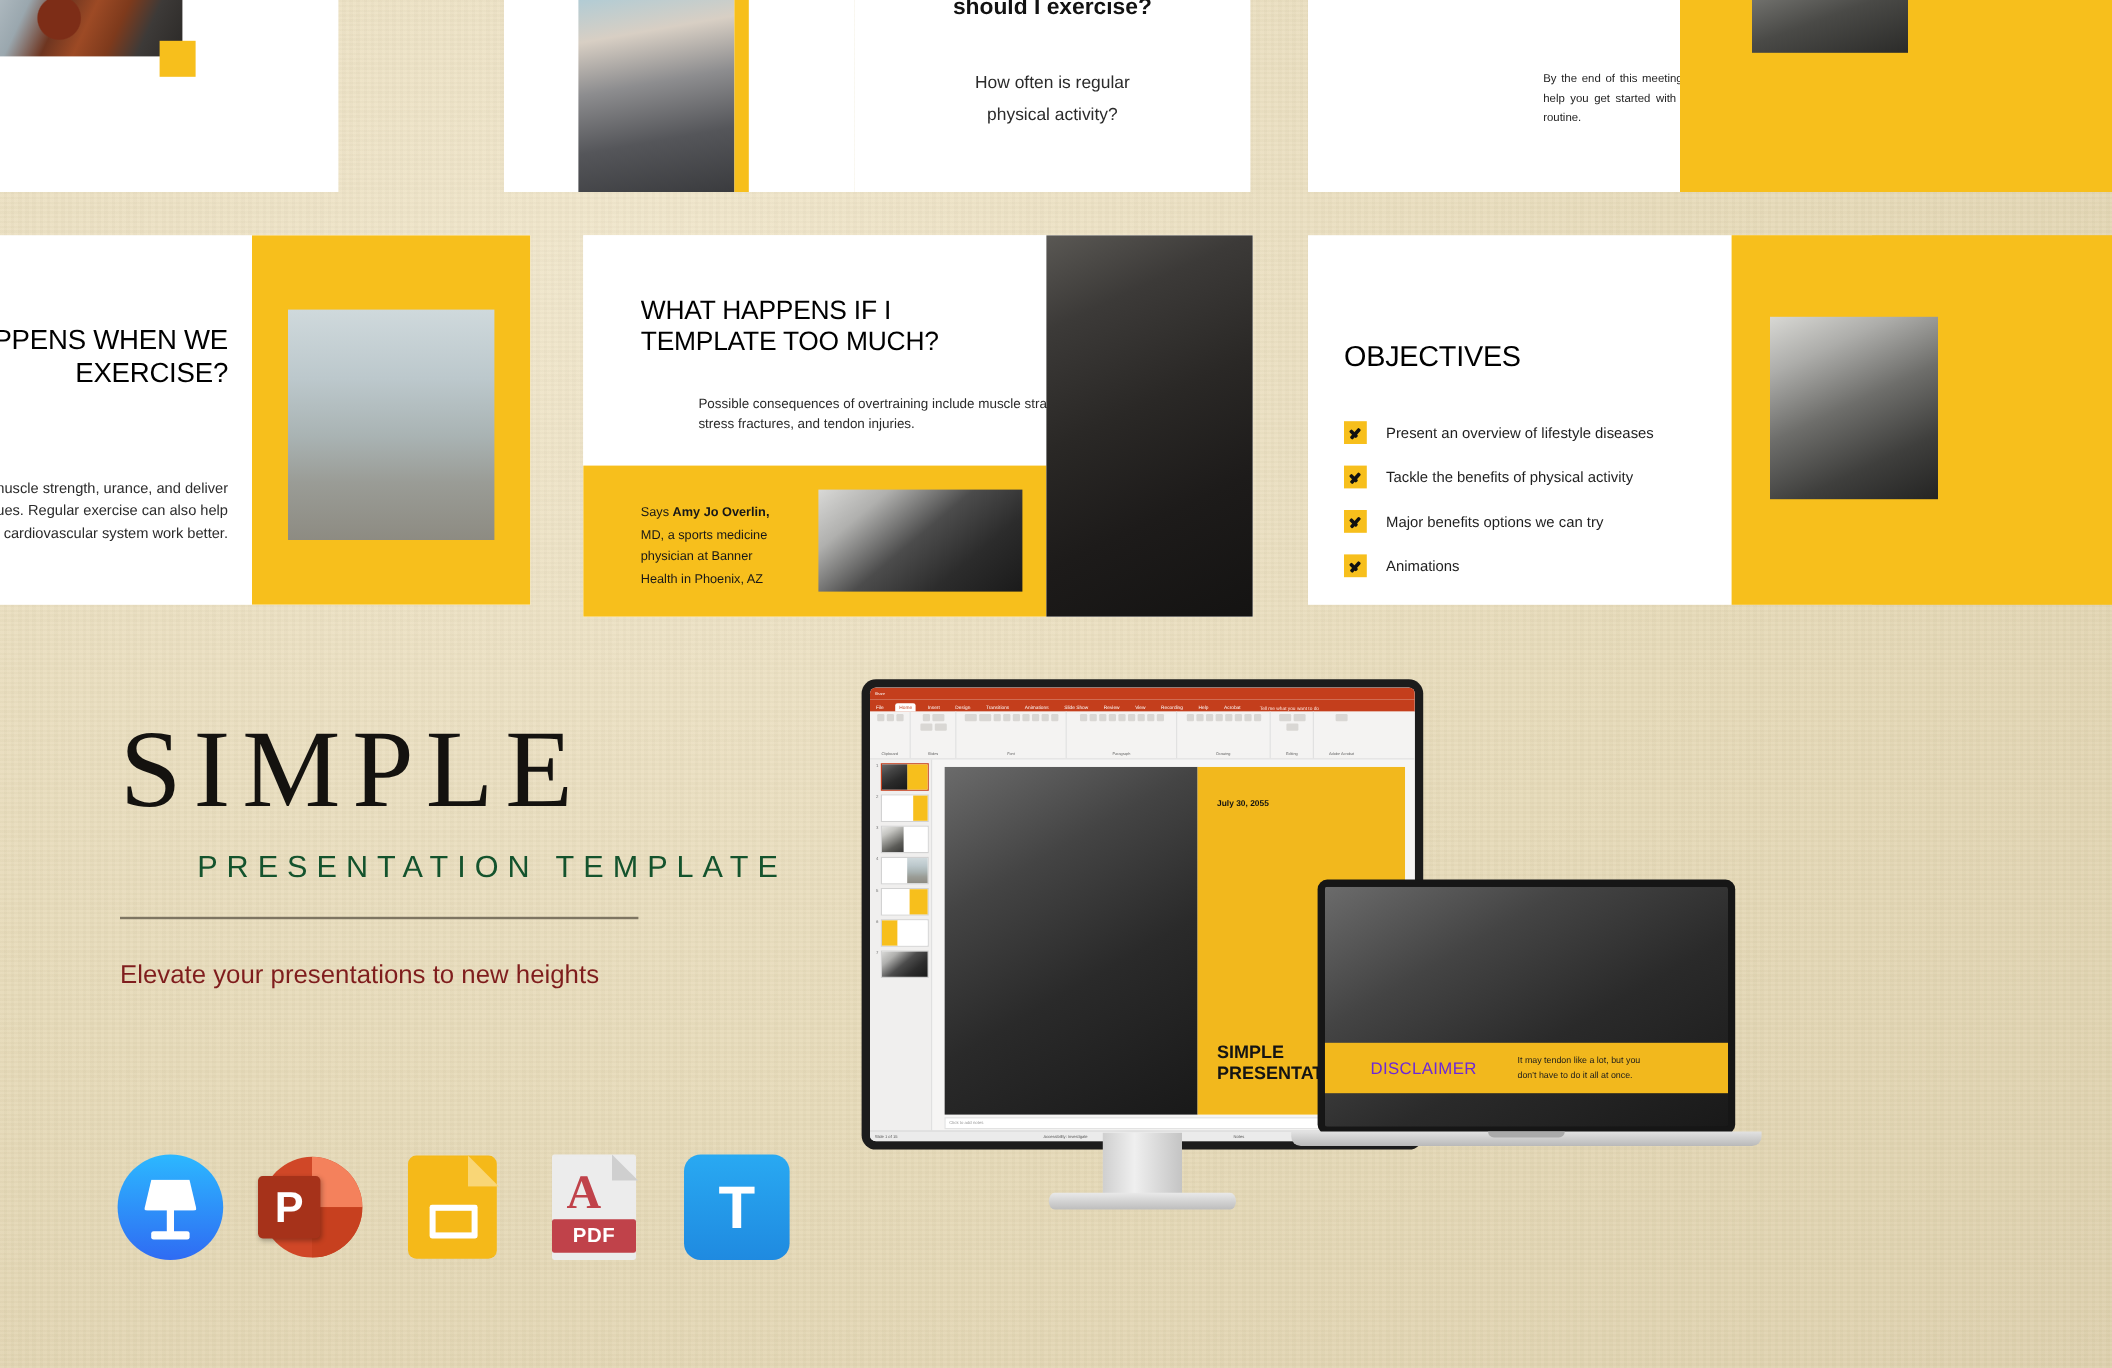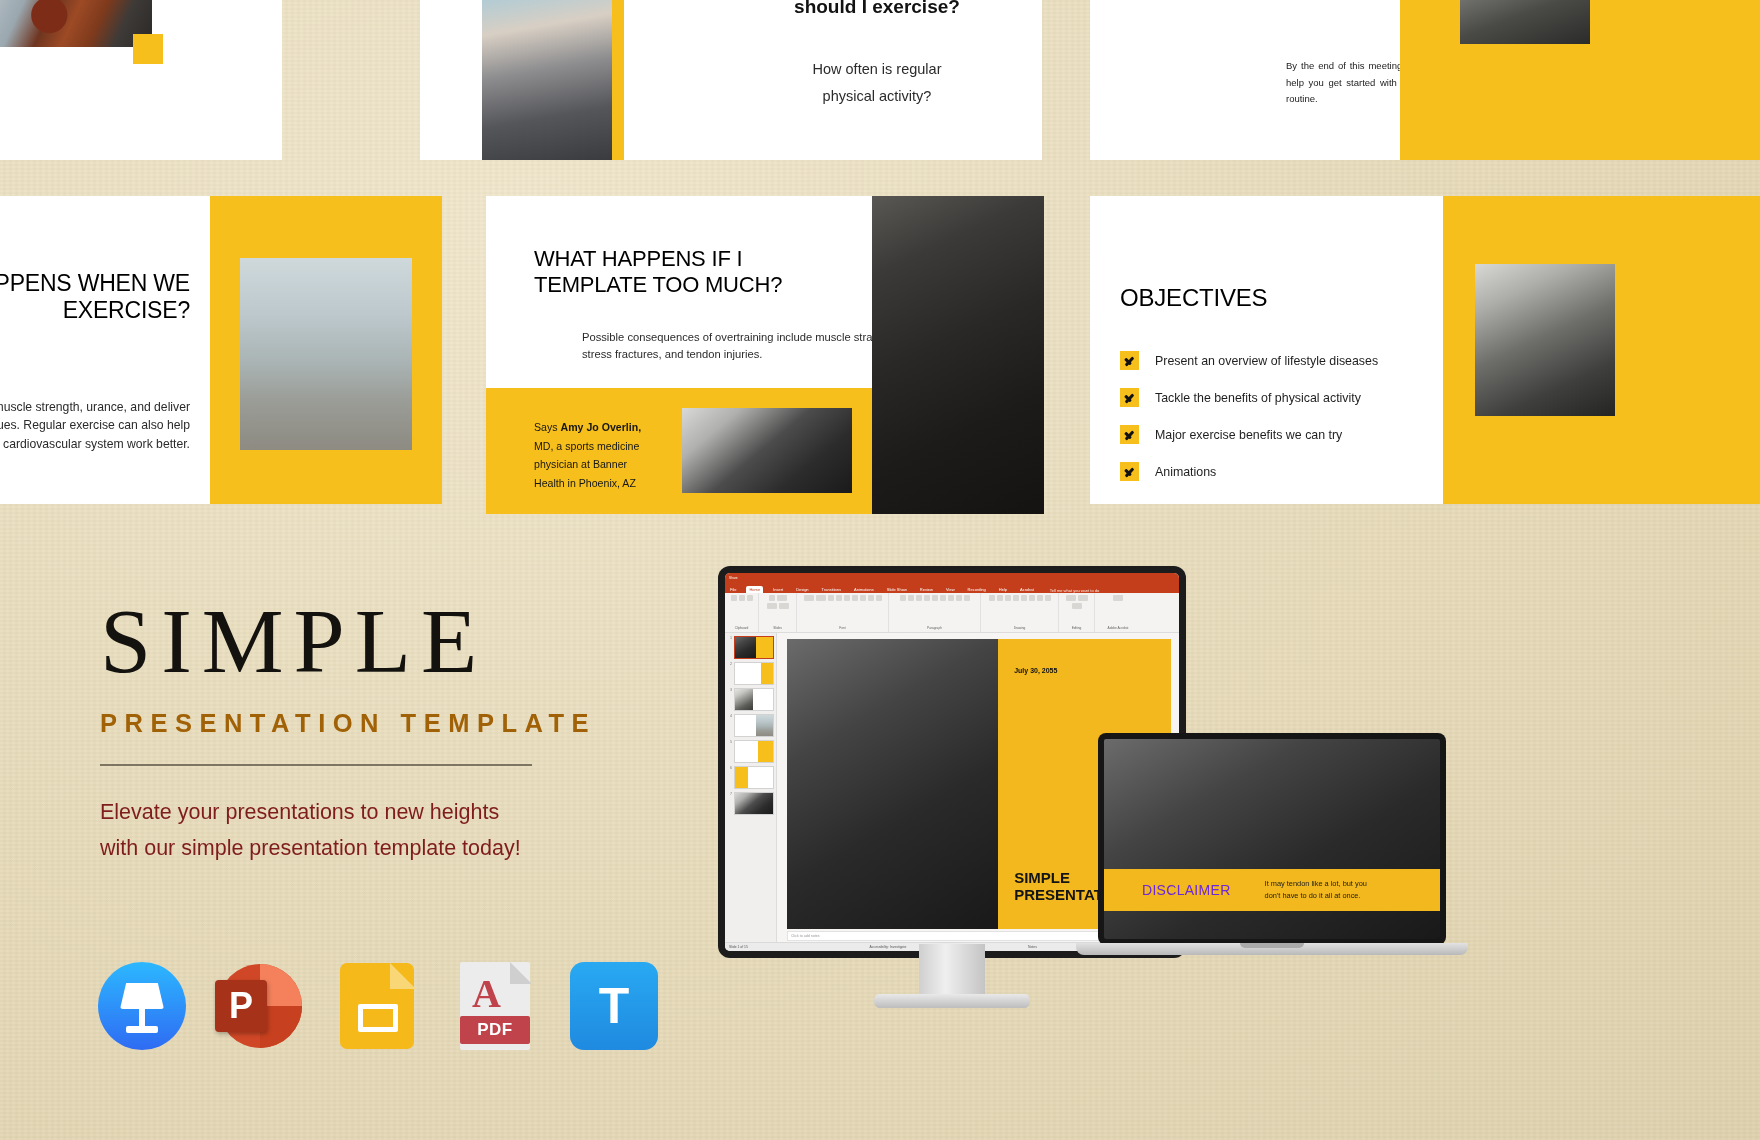--- a/index.html
+++ b/index.html
@@ -114,21 +114,21 @@
 
   
   .hero { position:absolute; left:100px; top:595px; width:620px; }
   .hero-title {
     font-family:"Liberation Serif", serif;
     font-size:92px; line-height:1; letter-spacing:10px; color:#14120f;
     font-weight:400;
   }
   .hero-sub {
     margin-top:22px;
-    font-size:25.5px; letter-spacing:7.5px; color:#a16207; font-weight:700;
+    font-size:25.5px; letter-spacing:7.5px; color:#14532d; font-weight:400;text-align:center;
   }
   .hero-rule { margin-top:26px; width:432px; height:1.5px; background:#5b5344; opacity:.75; }
   .hero-desc { margin-top:28px; font-size:21.5px; line-height:1.72; color:#7f1d1d; }
 
   
   .icons { position:absolute; left:98px; top:962px; display:flex; gap:30px; align-items:center; }
   .ic { width:88px; height:88px; position:relative; }
   .ic-keynote { border-radius:50%; background:linear-gradient(180deg,#2cb8ff 0%,#2f6bf3 100%); }
   .ic-keynote .lamp-shade{ position:absolute; left:22px; top:21px; width:44px; height:26px;
      background:#fff; clip-path:polygon(14% 0,86% 0,100% 100%,0 100%); border-radius:3px;}
@@ -281,40 +281,39 @@
       <div class="obj">
         <span class="chk"></span>
         <span class="objtext">Present an overview of lifestyle diseases</span>
       </div>
       <div class="obj">
         <span class="chk"></span>
         <span class="objtext">Tackle the benefits of physical activity</span>
       </div>
       <div class="obj">
         <span class="chk"></span>
-        <span class="objtext">Major exercise benefits we can try</span>
+        <span class="objtext">Major benefits options we can try</span>
       </div>
       <div class="obj">
         <span class="chk"></span>
         <span class="objtext">Animations</span>
       </div>
     </div>
   </div>
 
   <div class="slide yellow" id="slide-r2c4">
     <div class="imgph ph-rack ph"></div>
   </div>
 
   <div class="hero">
     <div class="hero-title">SIMPLE</div>
     <div class="hero-sub">PRESENTATION TEMPLATE</div>
     <div class="hero-rule"></div>
     <div class="hero-desc">
       <div>Elevate your presentations to new heights</div>
-      <div>with our simple presentation template today!</div>
     </div>
   </div>
 
   <div class="icons">
     <div class="ic ic-keynote">
       <span class="lamp-shade"></span>
       <span class="lamp-stem"></span>
       <span class="lamp-base"></span>
     </div>
     <div class="ic ic-ppt">

